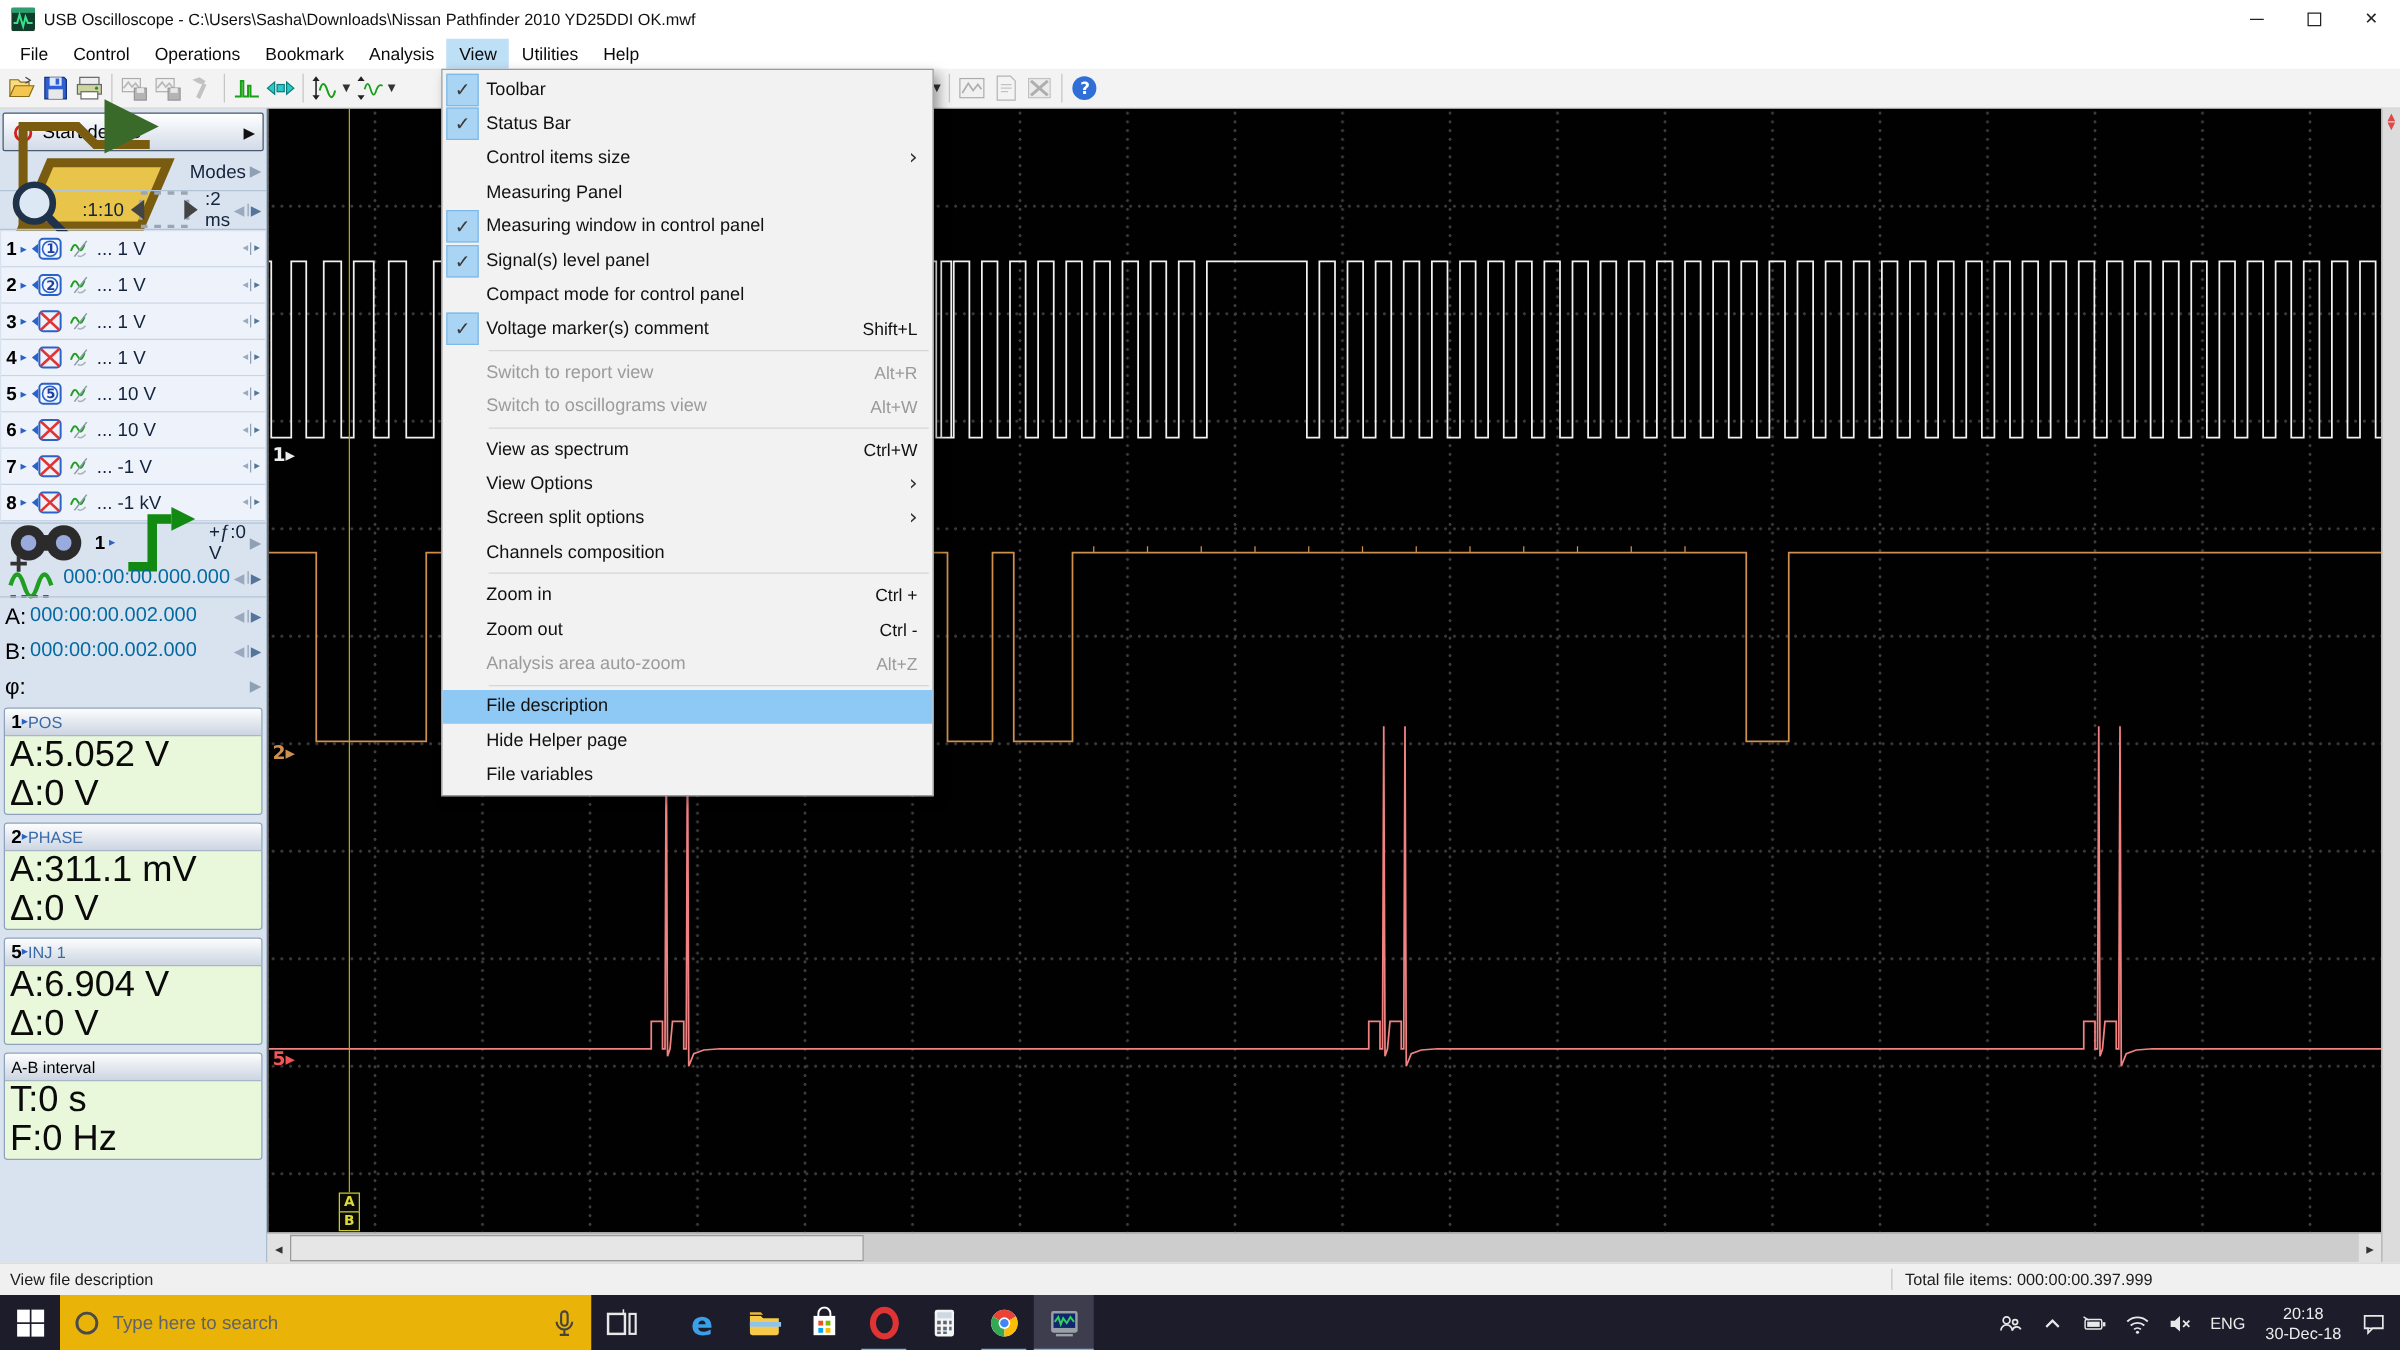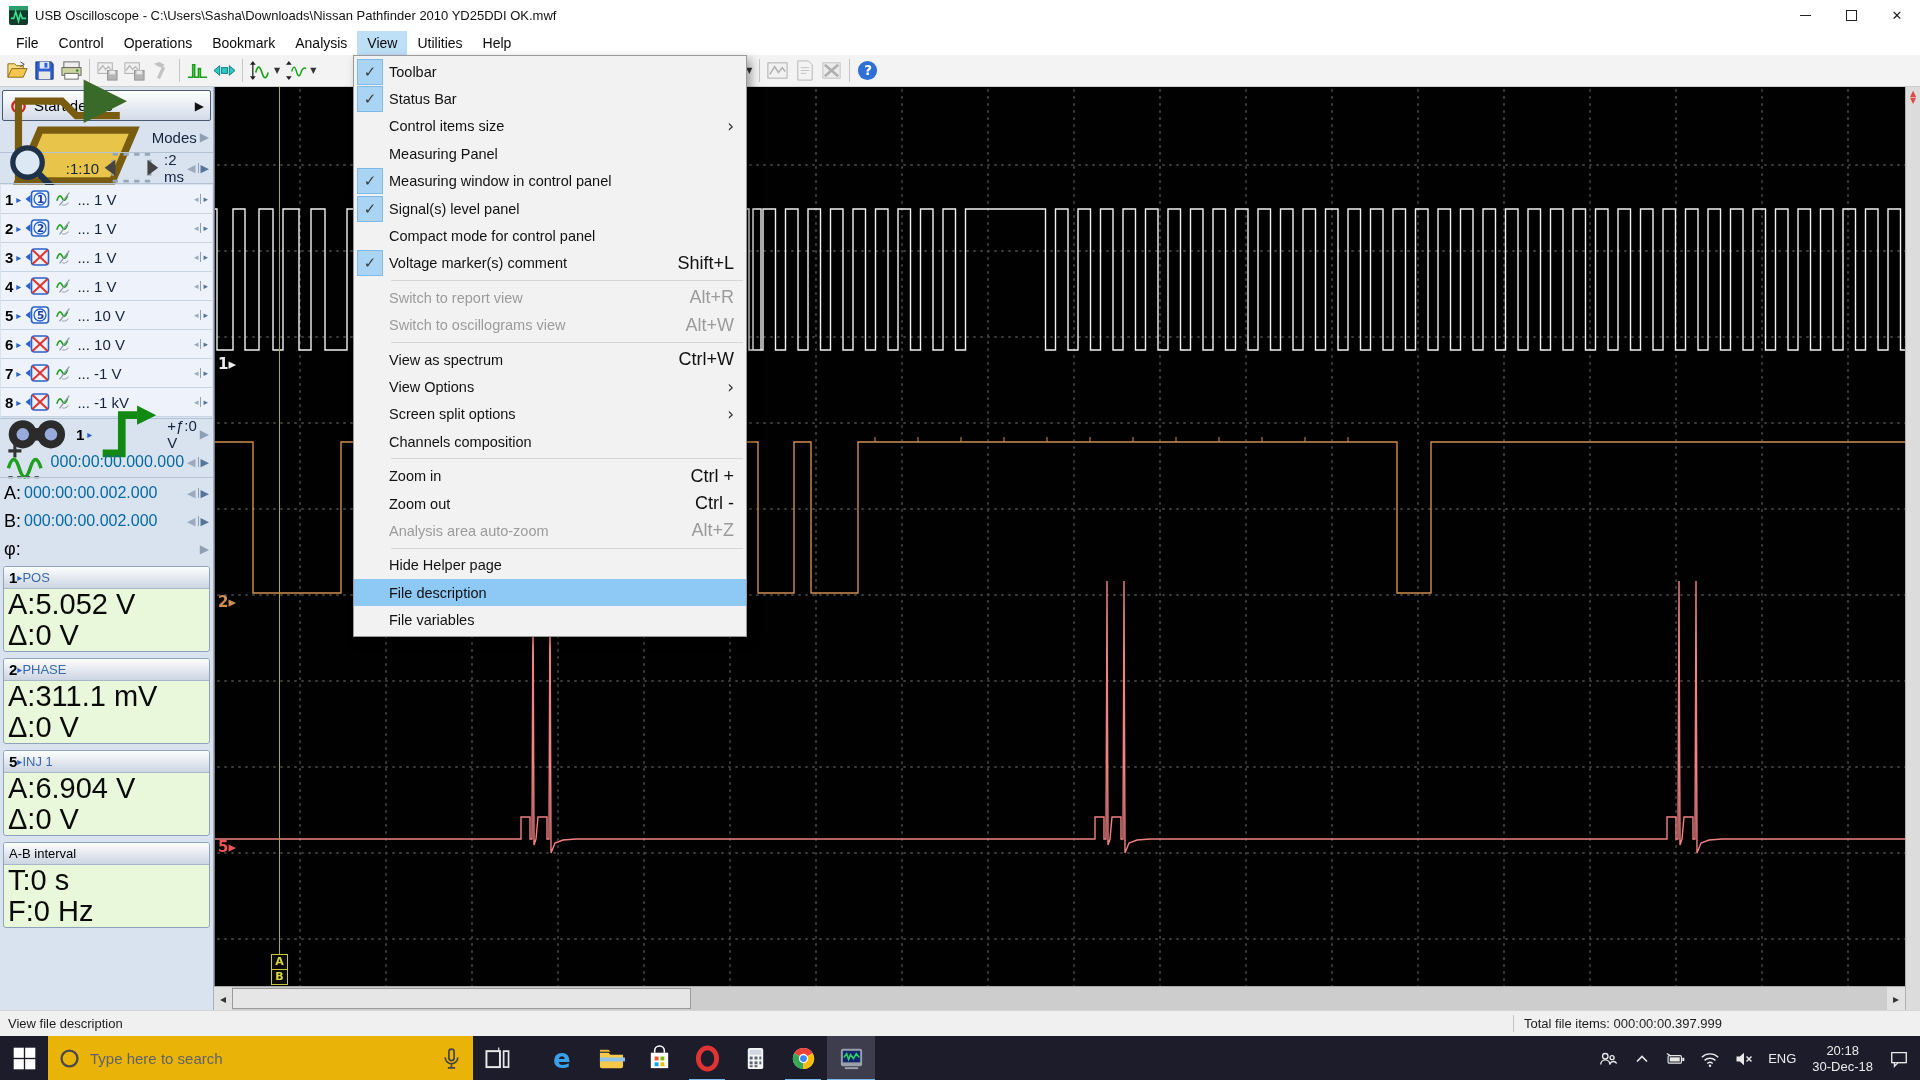--- a/index.html
+++ b/index.html
@@ -77,21 +77,21 @@
   .vred{position:absolute;top:3px;left:1px;color:#e04848;font-size:8px;line-height:7px;text-align:center;width:12px;}
   
   .menu-popup{position:absolute;left:353px;top:55px;width:394px;background:#f2f2f2;border:1px solid #9a9a9a;
         box-shadow:4px 4px 9px rgba(0,0,0,.35);z-index:50;padding:2px 0;box-sizing:border-box;}
   .vm-item{height:27.4px;display:flex;align-items:center;font-size:14.5px;color:#111;padding-right:12px;}
   .vm-item.hl{background:#8ec8f4;}
   .vm-item.dis{color:#9b9b9b;}
   .vm-check{width:26px;height:26px;margin:0 6px 0 3px;display:flex;align-items:center;justify-content:center;
         font-size:15px;color:#3a3a3a;box-sizing:border-box;flex:0 0 auto;}
   .vm-check.on{background:#a9d4f3;border:1px solid #7fb9e8;}
-  .vm-right{margin-left:auto;font-size:18px;}
+  .vm-right{margin-left:auto;font-size:14px;}
   .vm-sub{margin-left:auto;font-size:17px;color:#333;line-height:14px;}
   .vm-sep{height:1px;background:#d6d6d6;margin:3px 3px 3px 37px;}
   
   .statusbar{height:26px;background:#f0f0f0;border-top:1px solid #d5d5d5;position:relative;display:flex;
         align-items:center;font-size:13px;color:#1c1c1c;box-sizing:border-box;}
   .statusbar .lt{padding-left:8px;}
   .sb-div{position:absolute;left:1513px;top:4px;bottom:4px;width:1px;background:#c6c6c6;}
   .sb-right{position:absolute;left:1524px;}
   
   .taskbar{height:45px;background:#1c1c2b;display:flex;align-items:stretch;color:#ececec;}
@@ -744,27 +744,27 @@
         <span class="vm-check"></span>
         <span class="vm-label">Zoom out</span>
         <span class="vm-right">Ctrl -</span>
       </div>
       <div class="vm-item dis">
         <span class="vm-check"></span>
         <span class="vm-label">Analysis area auto-zoom</span>
         <span class="vm-right">Alt+Z</span>
       </div>
       <div class="vm-sep"></div>
+      <div class="vm-item hl">
+        <span class="vm-check"></span>
+        <span class="vm-label">File description</span>
+      </div>
       <div class="vm-item">
         <span class="vm-check"></span>
         <span class="vm-label">Hide Helper page</span>
-      </div>
-      <div class="vm-item hl">
-        <span class="vm-check"></span>
-        <span class="vm-label">File description</span>
       </div>
       <div class="vm-item">
         <span class="vm-check"></span>
         <span class="vm-label">File variables</span>
       </div>
     </div>
 
   <div class="statusbar">
     <span class="lt">View file description</span>
     <div class="sb-div"></div>

